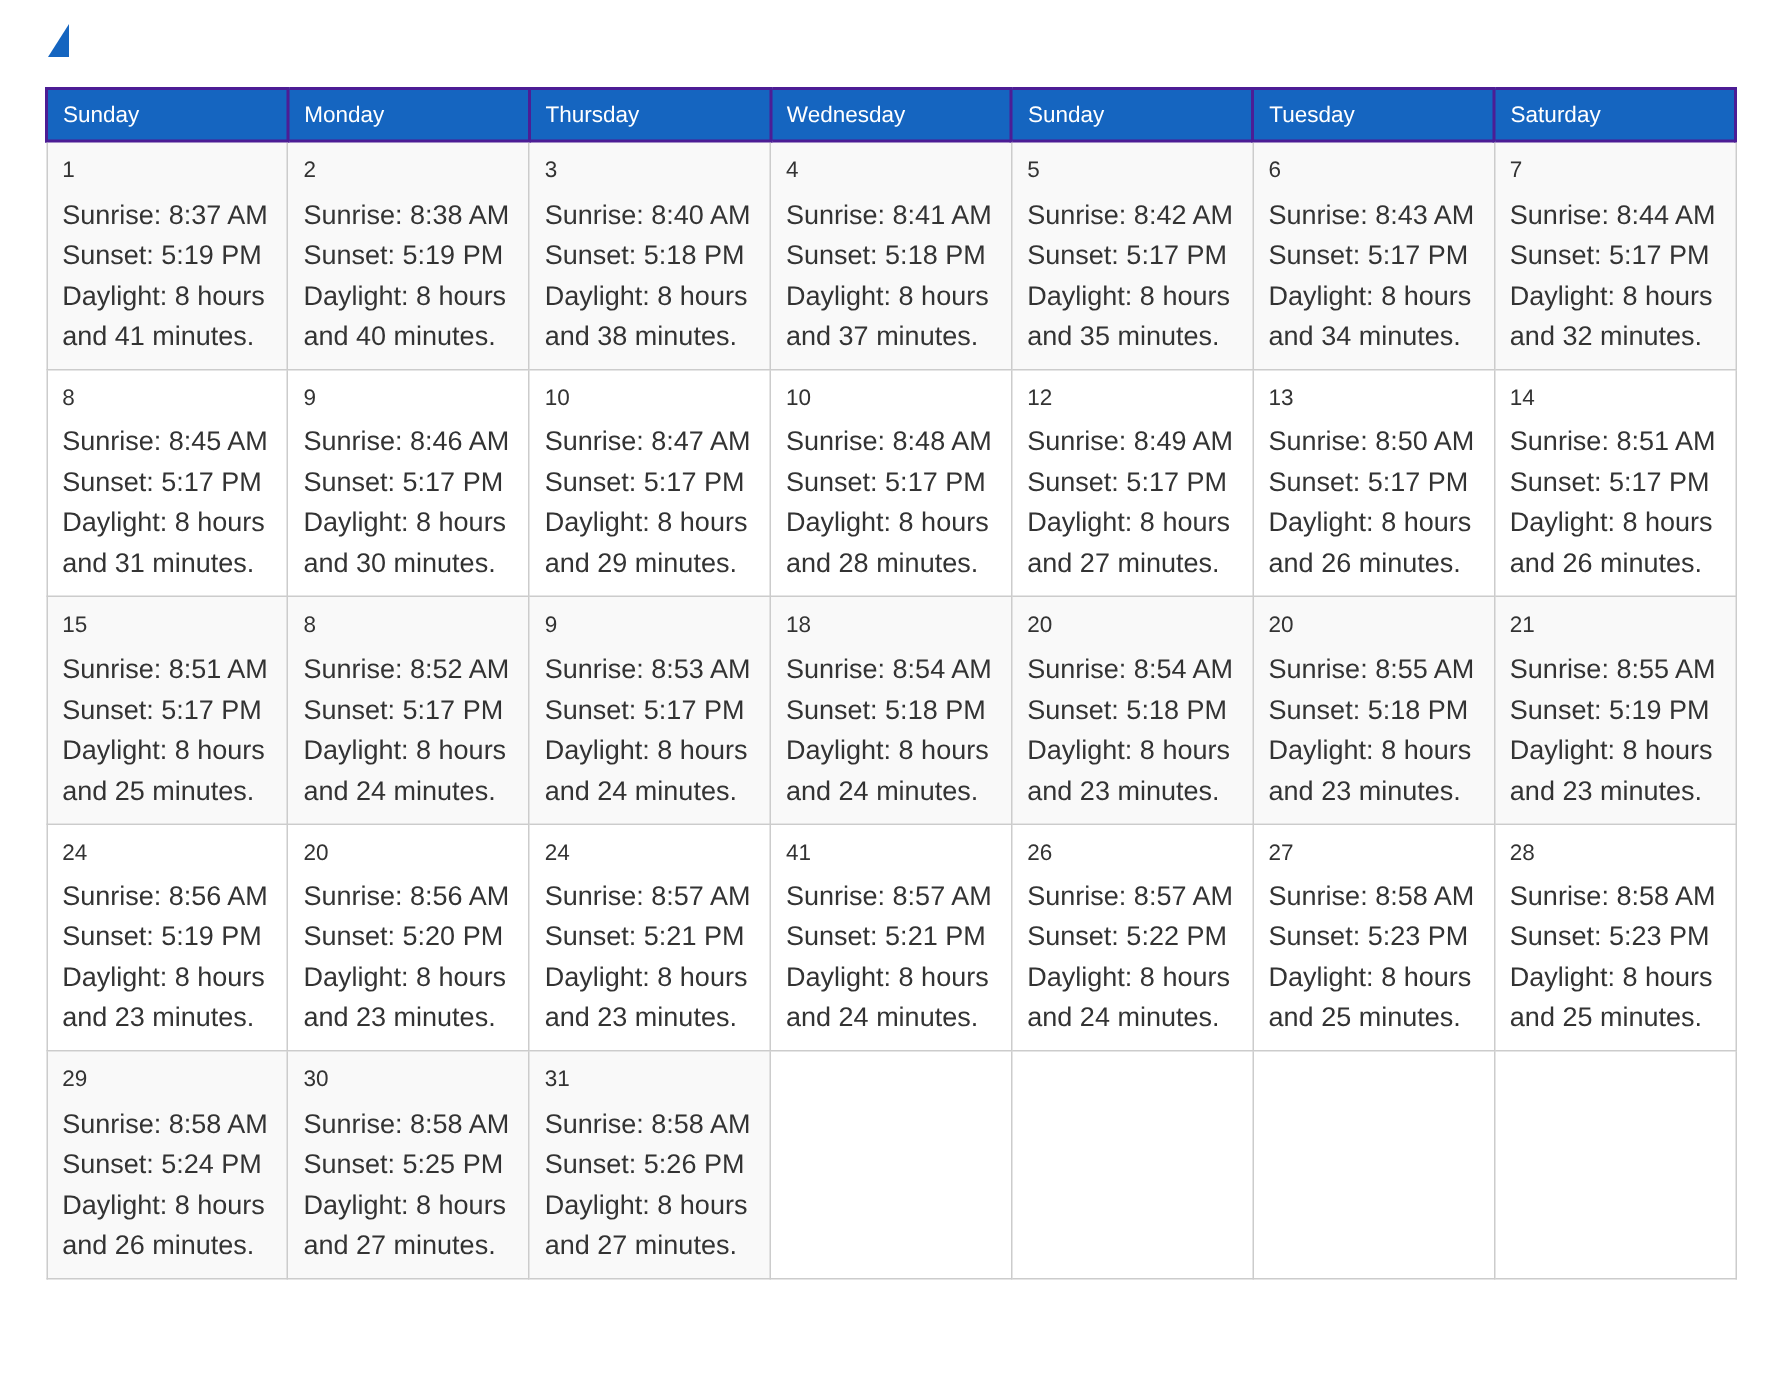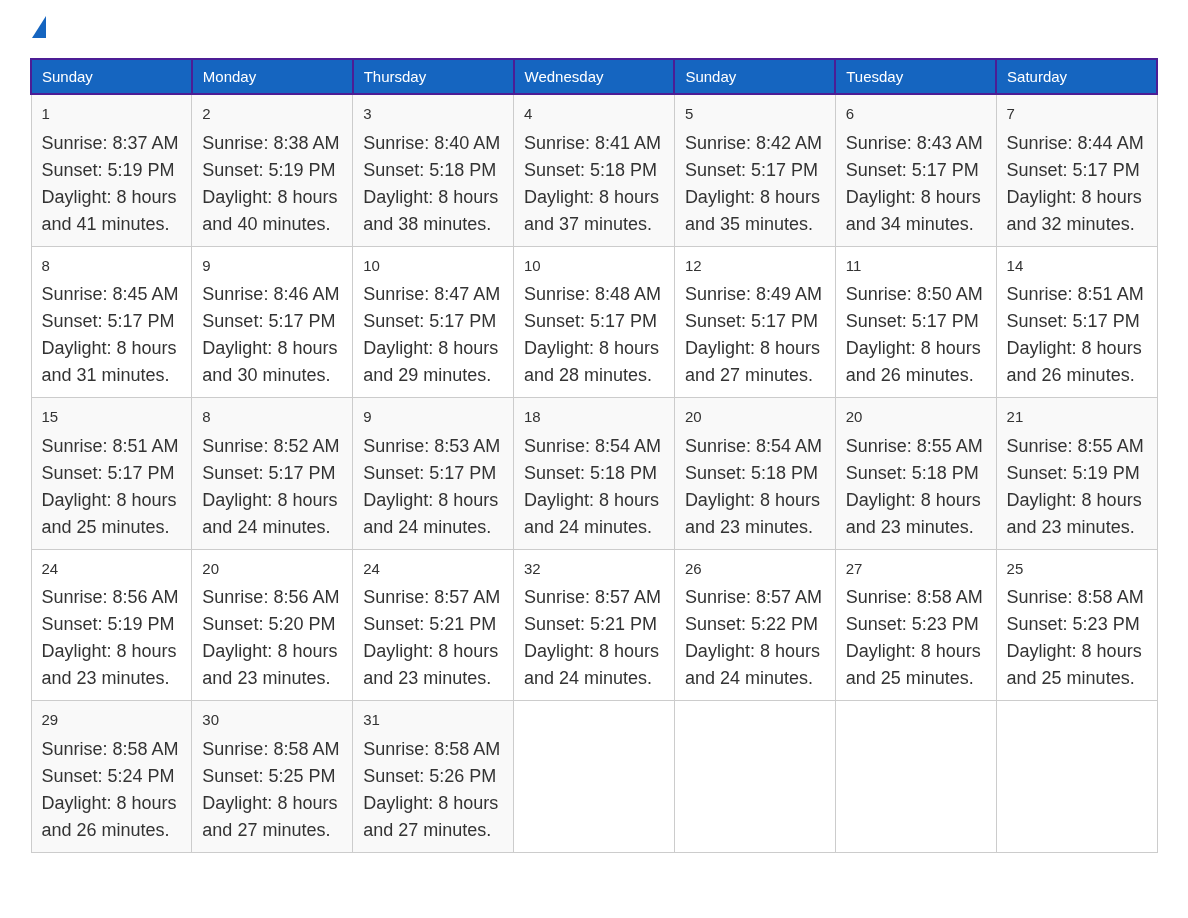--- a/index.html
+++ b/index.html
@@ -182,21 +182,21 @@
         </td>
         <td>
           <span class="day-num">10</span>
           <div class="day-info">Sunrise: 8:48 AM<br>Sunset: 5:17 PM<br>Daylight: 8 hours<br>and 28 minutes.</div>
         </td>
         <td>
           <span class="day-num">12</span>
           <div class="day-info">Sunrise: 8:49 AM<br>Sunset: 5:17 PM<br>Daylight: 8 hours<br>and 27 minutes.</div>
         </td>
         <td>
-          <span class="day-num">11</span>
+          <span class="day-num">13</span>
           <div class="day-info">Sunrise: 8:50 AM<br>Sunset: 5:17 PM<br>Daylight: 8 hours<br>and 26 minutes.</div>
         </td>
         <td>
           <span class="day-num">14</span>
           <div class="day-info">Sunrise: 8:51 AM<br>Sunset: 5:17 PM<br>Daylight: 8 hours<br>and 26 minutes.</div>
         </td>
       </tr>
       <tr>
         <td>
           <span class="day-num">15</span>
@@ -234,33 +234,33 @@
         </td>
         <td>
           <span class="day-num">20</span>
           <div class="day-info">Sunrise: 8:56 AM<br>Sunset: 5:20 PM<br>Daylight: 8 hours<br>and 23 minutes.</div>
         </td>
         <td>
           <span class="day-num">24</span>
           <div class="day-info">Sunrise: 8:57 AM<br>Sunset: 5:21 PM<br>Daylight: 8 hours<br>and 23 minutes.</div>
         </td>
         <td>
-          <span class="day-num">32</span>
+          <span class="day-num">41</span>
           <div class="day-info">Sunrise: 8:57 AM<br>Sunset: 5:21 PM<br>Daylight: 8 hours<br>and 24 minutes.</div>
         </td>
         <td>
           <span class="day-num">26</span>
           <div class="day-info">Sunrise: 8:57 AM<br>Sunset: 5:22 PM<br>Daylight: 8 hours<br>and 24 minutes.</div>
         </td>
         <td>
           <span class="day-num">27</span>
           <div class="day-info">Sunrise: 8:58 AM<br>Sunset: 5:23 PM<br>Daylight: 8 hours<br>and 25 minutes.</div>
         </td>
         <td>
-          <span class="day-num">25</span>
+          <span class="day-num">28</span>
           <div class="day-info">Sunrise: 8:58 AM<br>Sunset: 5:23 PM<br>Daylight: 8 hours<br>and 25 minutes.</div>
         </td>
       </tr>
       <tr>
         <td>
           <span class="day-num">29</span>
           <div class="day-info">Sunrise: 8:58 AM<br>Sunset: 5:24 PM<br>Daylight: 8 hours<br>and 26 minutes.</div>
         </td>
         <td>
           <span class="day-num">30</span>

